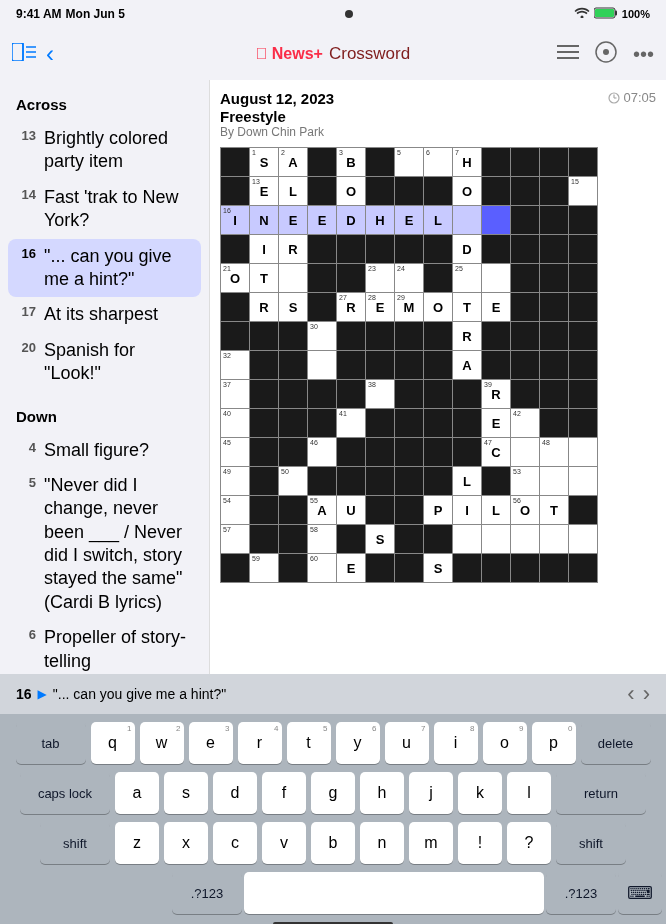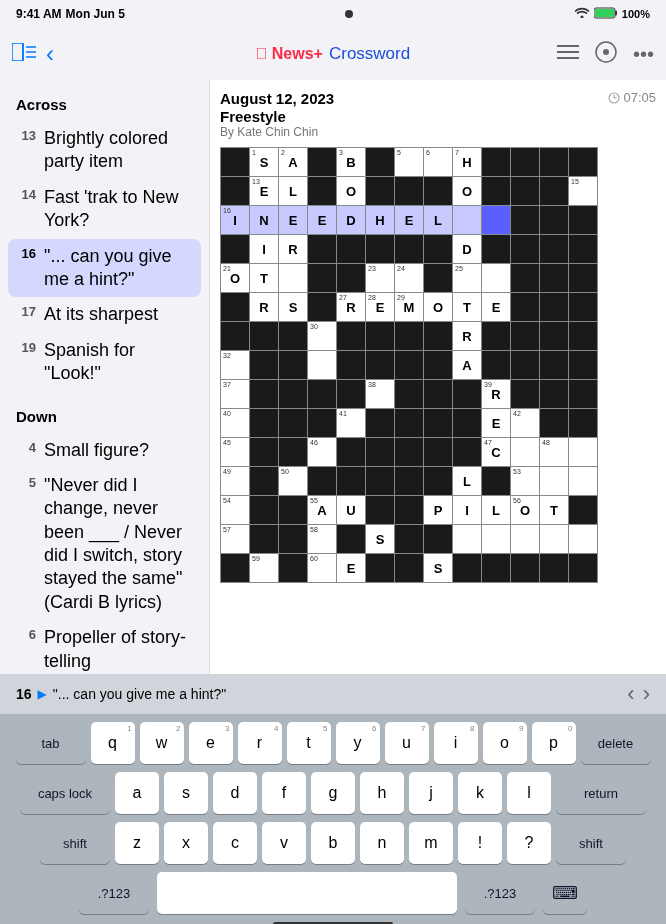--- a/index.html
+++ b/index.html
@@ -188,22 +188,22 @@
       background: #fff;
       border-radius: 5px;
       height: 42px;
       flex: 5;
       max-width: 300px;
       box-shadow: 0 1px 0 rgba(0,0,0,0.3);
       cursor: pointer;
     }
     .kb-bottom {
       display: flex;
-      gap: 8px;
-      justify-content: center;
+      gap: 2px;
+      justify-content: flex-end;
       align-items: center;
     }
     .kb-home-indicator {
       width: 120px;
       height: 4px;
       background: #333;
       border-radius: 2px;
       margin: 6px auto 0;
     }
   </style>
@@ -244,21 +244,21 @@
           <line x1="14" y1="4" x2="24" y2="4" stroke="#007aff" stroke-width="1.5"></line>
           <line x1="14" y1="9" x2="24" y2="9" stroke="#007aff" stroke-width="1.5"></line>
           <line x1="14" y1="14" x2="24" y2="14" stroke="#007aff" stroke-width="1.5"></line>
         </svg>
     </div>
     <div style="color:#007aff;font-size:24px;cursor:pointer;">‹</div>
   </div>
   <div class="nav-center">
     <span style="color:#fa2d48;font-size:16px;"></span>
     <span style="color:#fa2d48;font-weight:700;font-size:16px;">News+</span>
-    <span style="font-size:17px;color:#1d4ed8;margin-left:2px;">Crossword</span>
+    <span style="font-size:17px;color:#7f1d1d;margin-left:2px;">Crossword</span>
   </div>
   <div class="nav-right">
     <div style="cursor:pointer;">
       <svg width="22" height="18" viewBox="0 0 22 18">
           <line x1="0" y1="3" x2="22" y2="3" stroke="#666" stroke-width="2"></line>
           <line x1="0" y1="9" x2="22" y2="9" stroke="#666" stroke-width="2"></line>
           <line x1="0" y1="15" x2="22" y2="15" stroke="#666" stroke-width="2"></line>
         </svg>
     </div>
     <div style="cursor:pointer;">
@@ -286,21 +286,21 @@
     </div>
     <div class="clue-item active">
       <span class="clue-number">16</span>
       <span class="clue-text">"... can you give me a hint?"</span>
     </div>
     <div class="clue-item">
       <span class="clue-number">17</span>
       <span class="clue-text">At its sharpest</span>
     </div>
     <div class="clue-item">
-      <span class="clue-number">19</span>
+      <span class="clue-number">20</span>
       <span class="clue-text">Spanish for "Look!"</span>
     </div>
 
     <div class="clue-divider"></div>
     <div class="clue-section-title">Down</div>
 
     <div class="clue-item">
       <span class="clue-number">4</span>
       <span class="clue-text">Small figure?</span>
     </div>
@@ -325,21 +325,21 @@
         <span style="float:right;font-size:13px;color:#888;display:flex;align-items:center;gap:3px;">
           <svg width="12" height="12" viewBox="0 0 12 12">
               <circle cx="6" cy="6" r="5" fill="none" stroke="#aaa" stroke-width="1.2"></circle>
               <line x1="6" y1="6" x2="6" y2="2.5" stroke="#aaa" stroke-width="1.2"></line>
               <line x1="6" y1="6" x2="8.5" y2="6" stroke="#aaa" stroke-width="1.2"></line>
             </svg>
           <span>07:05</span>
         </span>
       </div>
       <div style="font-size:15px;font-weight:700;">Freestyle</div>
-      <div style="font-size:12px;color:#777;">By Kate Chin Chin</div>
+      <div style="font-size:12px;color:#777;">By Down Chin Park</div>
     </div>
 
     <div id="crossword-grid" style="display:grid;grid-template-columns:repeat(13,28px);grid-template-rows:repeat(15,28px);gap:1px;background:#888;border:1px solid #888;width:fit-content;">
         <div class="cell black"></div>
         <div class="cell"><span class="cell-number">1</span>S</div>
         <div class="cell"><span class="cell-number">2</span>A</div>
         <div class="cell black"></div>
         <div class="cell"><span class="cell-number">3</span>B</div>
         <div class="cell black"></div>
         <div class="cell">

